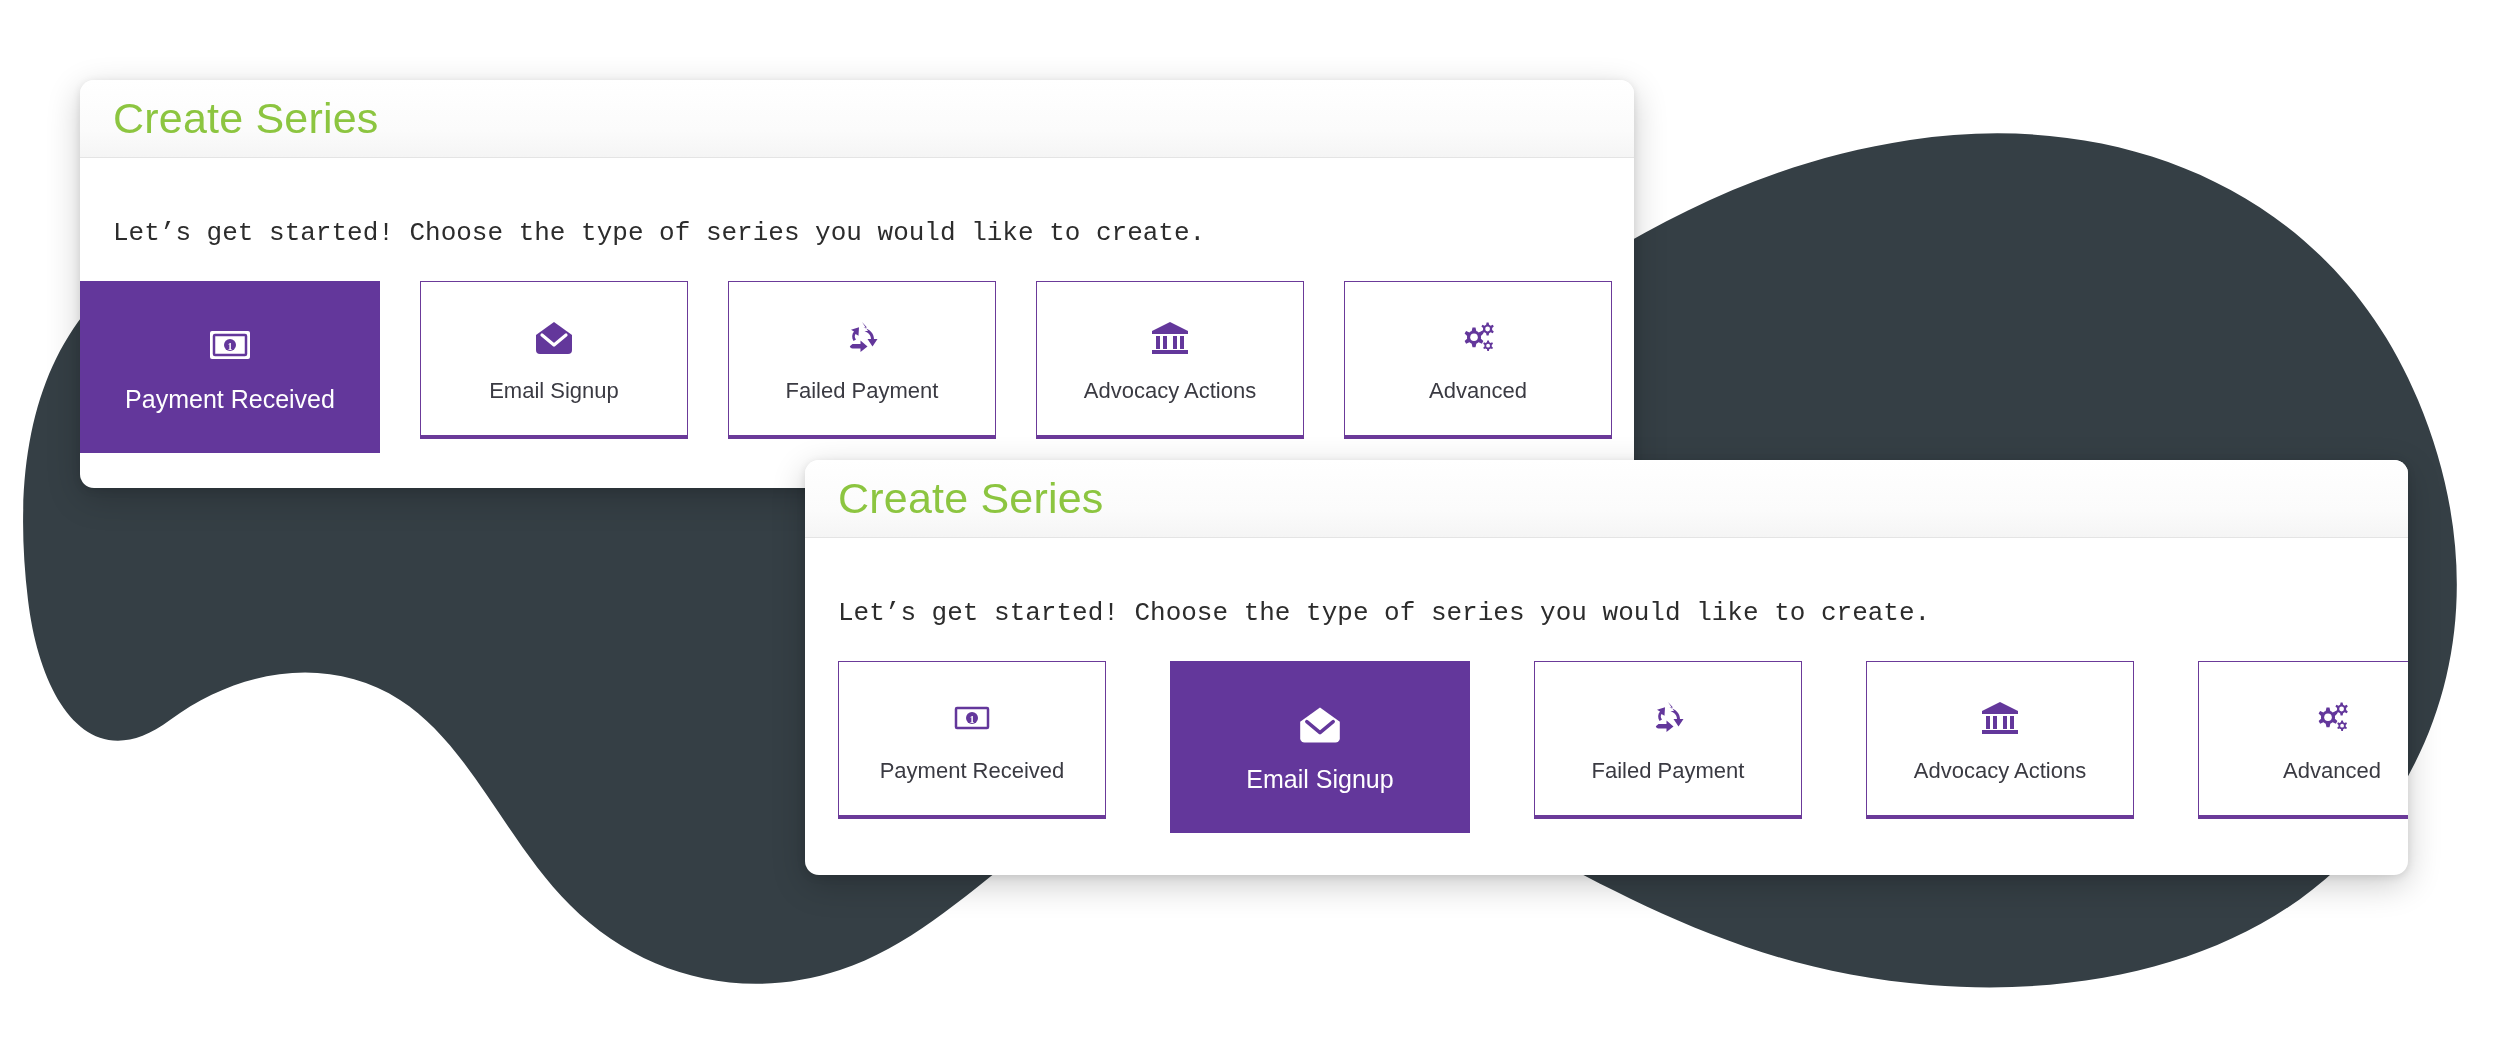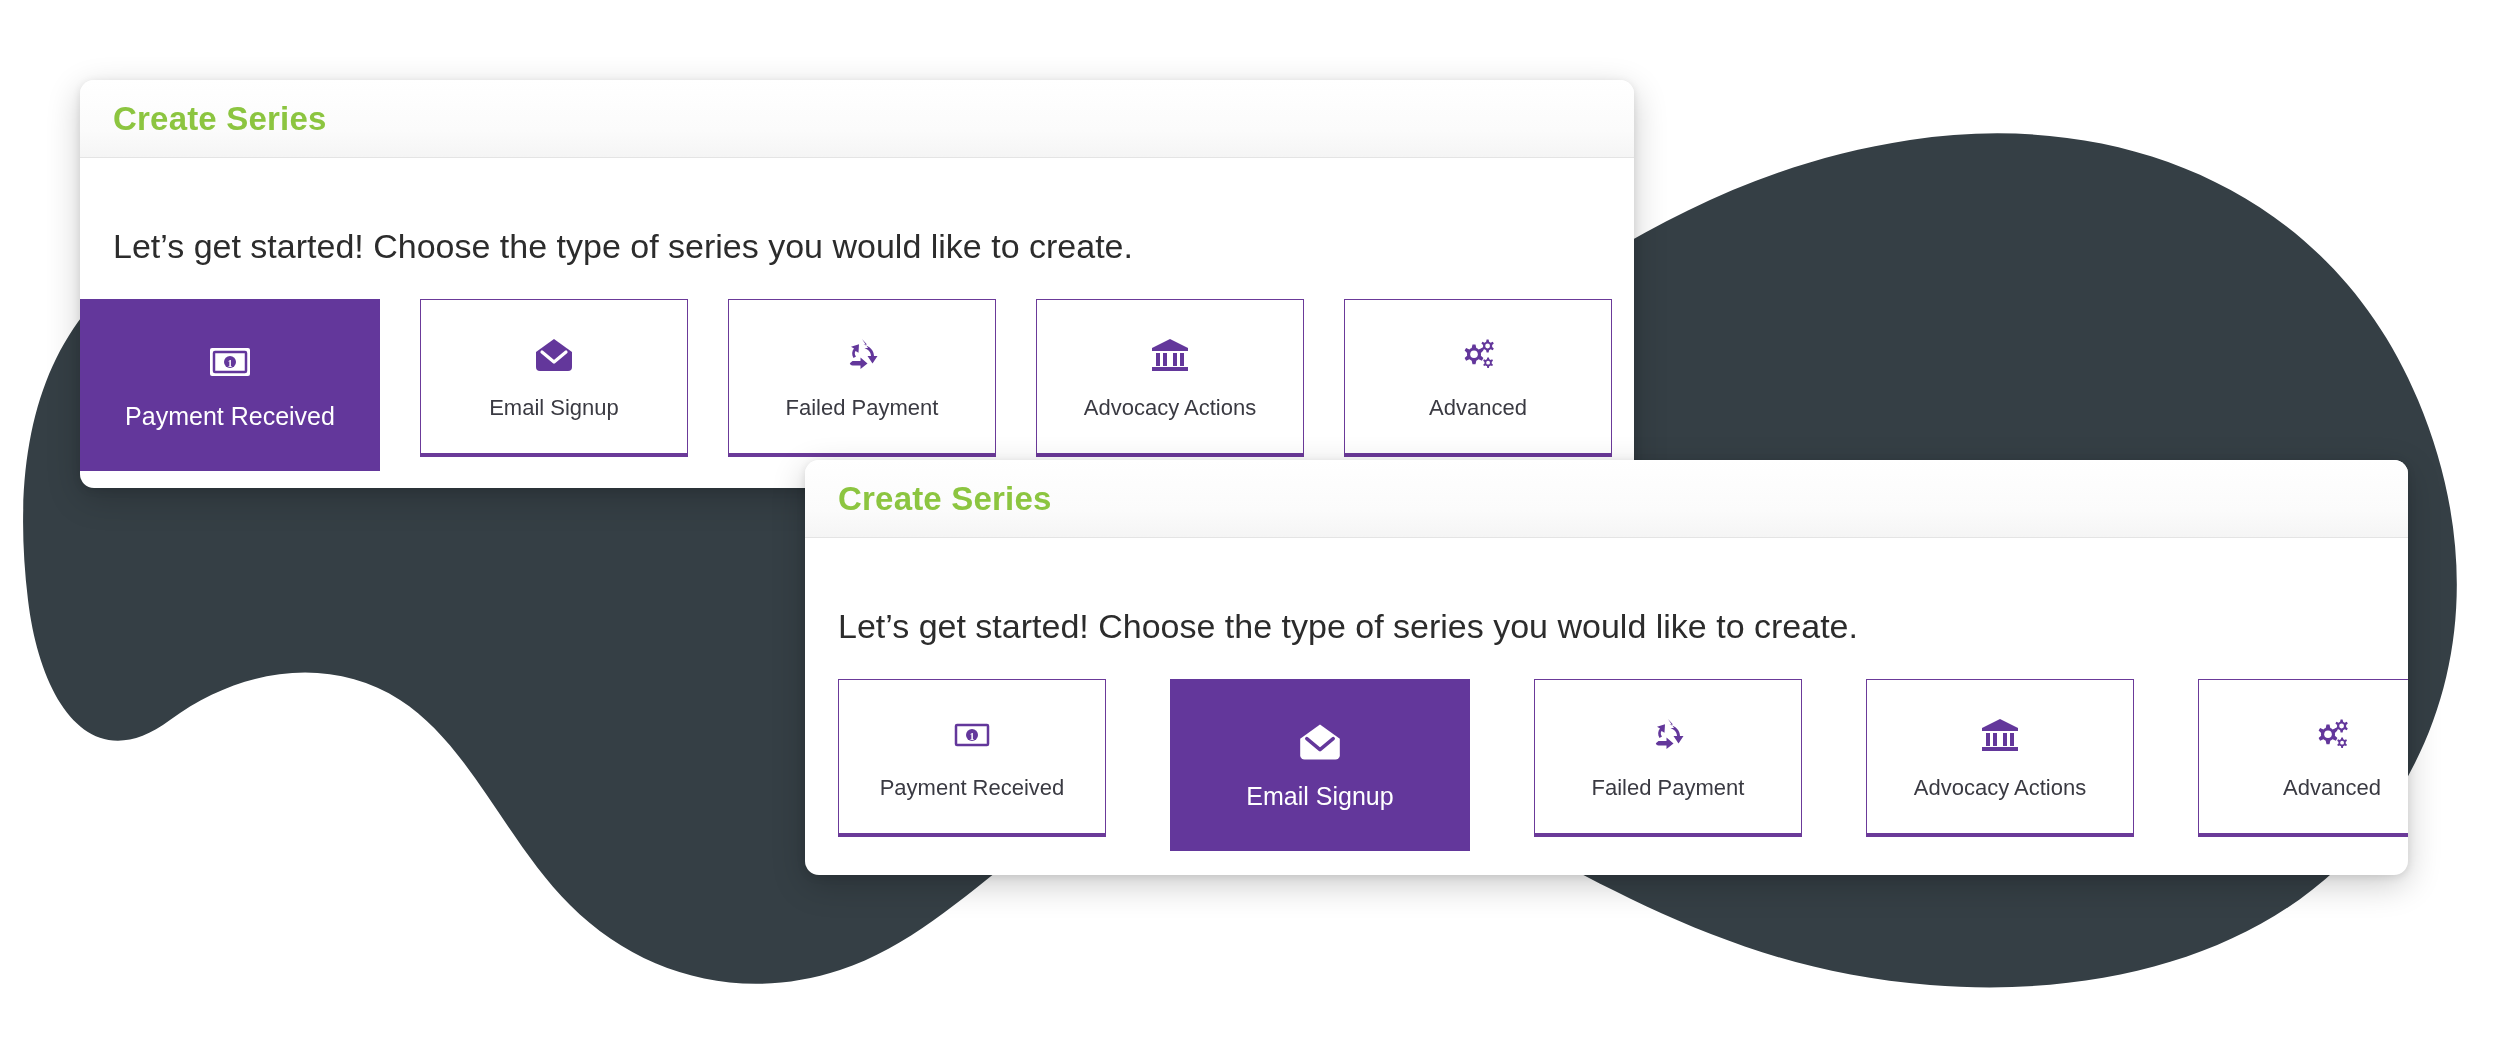--- a/index.html
+++ b/index.html
@@ -40,34 +40,35 @@
     height: 78px;
     display: flex;
     align-items: center;
     padding-left: 33px;
     border-bottom: 1px solid #e4e4e4;
     background: linear-gradient(to bottom, #ffffff 0%, #fbfbfb 65%, #f5f5f5 100%);
     box-sizing: border-box;
   }
   .panel-title {
     color: #8cc540;
-    font-size: 33px;
-    font-weight: 700;
+    font-size: 43px;
+    font-weight: 400;
     letter-spacing: 0.2px;
     line-height: 1;
   }
   .panel-body {
     padding: 34px 0 0 33px;
   }
   .lead-text {
     color: #2c2c2c;
-    font-size: 34px;
+    font-size: 26px;
     line-height: 1.2;
     margin-bottom: 32px;
     white-space: nowrap;
+    font-family: Liberation Mono, monospace;
   }
 
   
   .card-row {
     display: flex;
     align-items: flex-start;
     gap: 40px;
   }
   .series-card {
     width: 268px;

